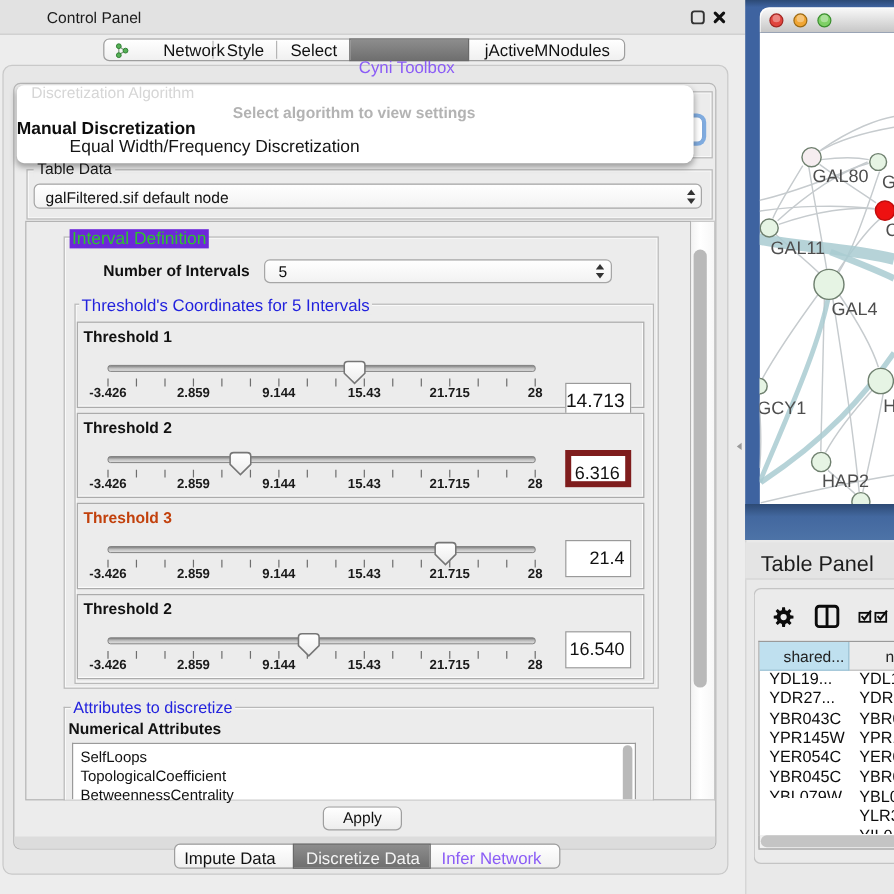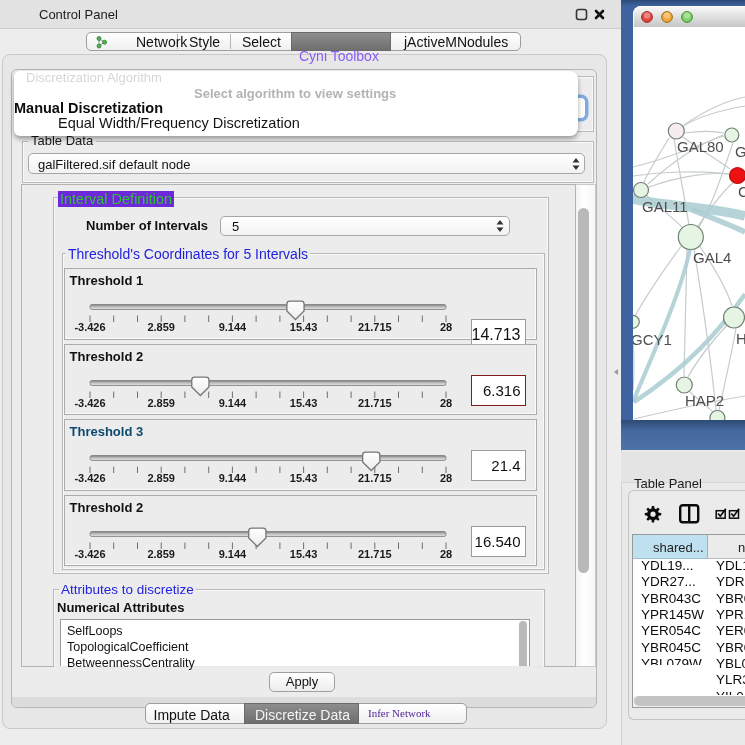--- a/index.html
+++ b/index.html
@@ -155,24 +155,24 @@
   <path d="M 127.7593203080252,40 L 127.7593203080252,36 Q 127.7593203080252,33.2 130.7593203080252,33.2 L 141.95932030802518,33.2 Q 144.95932030802518,33.2 144.95932030802518,36 L 144.95932030802518,43 L 136.3593203080252,51.5 L 127.7593203080252,43 Z" fill="url(#th2)" stroke="#767676" stroke-width="1.3"></path>
   <g font-family="Liberation Sans, sans-serif" font-size="11" font-weight="bold" fill="#1a1a1a" text-anchor="middle">
     <text x="26.0" y="62.5">-3.426</text>
     <text x="97.2" y="62.5">2.859</text>
     <text x="168.4" y="62.5">9.144</text>
     <text x="239.6" y="62.5">15.43</text>
     <text x="310.8" y="62.5">21.715</text>
     <text x="382.0" y="62.5">28</text>
   </g>
 </svg>
-<div class="abs" style="left:470.5px;top:374.5px;width:55px;height:31px;background:#fff;border:1px solid #7f1d1d;box-sizing:border-box;text-align:right;padding-right:4px;line-height:29px;font-size:15px;color:#111;">6.316</div>
+<div class="abs" style="left:470.5px;top:374.5px;width:55px;height:31px;background:#fff;border:5px solid #7f1d1d;box-sizing:border-box;text-align:right;padding-right:4px;line-height:29px;font-size:15px;color:#111;">6.316</div>
 
 <div class="abs" style="left:64px;top:419px;width:472.5px;height:71.5px;background:#ececec;border:1px solid #ababab;box-shadow:inset -1px -1px 0 rgba(255,255,255,0.8);box-sizing:border-box;"></div>
-<div class="abs" style="left:69.5px;top:424px;font-size:13px;font-weight:bold;color:#0c4a6e;">Threshold 3</div>
+<div class="abs" style="left:69.5px;top:424px;font-size:13px;font-weight:bold;color:#c2410c;">Threshold 3</div>
 <svg class="abs" style="left:64px;top:419px;" width="472.5" height="71.5" viewBox="0 0 472.5 71.5">
   <defs>
     <linearGradient id="gr3" x1="0" y1="0" x2="0" y2="1">
       <stop offset="0" stop-color="#7a7a7a"></stop>
         <stop offset="0.5" stop-color="#c2c2c2"></stop>
         <stop offset="1" stop-color="#e3e3e3"></stop>
     </linearGradient>
     <linearGradient id="th3" x1="0" y1="0" x2="0" y2="1">
       <stop offset="0" stop-color="#ffffff"></stop>
         <stop offset="1" stop-color="#ececec"></stop>
@@ -260,21 +260,21 @@
 <div class="abs" style="left:60px;top:619px;width:470px;height:47px;background:#ffffff;border:1px solid #9a9a9a;border-bottom:none;box-sizing:border-box;"></div>
 <div class="abs" style="left:67px;top:623px;font-size:12.5px;color:#111;line-height:16.2px;">SelfLoops<br>TopologicalCoefficient<br>BetweennessCentrality</div>
 <div class="abs" style="left:519px;top:621px;width:8px;height:45px;background:#b9b9b9;border-radius:4px 4px 0 0;"></div>
 
 <div class="abs" style="left:269px;top:672px;width:66px;height:20px;background:linear-gradient(#ffffff,#ededed);border:1px solid #9f9f9f;border-radius:5px;box-sizing:border-box;text-align:center;font-size:13px;color:#111;line-height:18px;">Apply</div>
 
 <div class="abs" style="left:145px;top:703px;width:322px;height:21px;background:linear-gradient(#ffffff,#f0f0f0);border:1px solid #9e9e9e;border-radius:5px;box-sizing:border-box;"></div>
 <div class="abs" style="left:244px;top:703px;width:115px;height:21px;background:linear-gradient(#8d8d8d,#6f6f6f);border:1px solid #6a6a6a;box-sizing:border-box;"></div>
 <div class="abs" style="left:153.5px;top:706.5px;font-size:14px;color:#111;">Impute Data</div>
 <div class="abs" style="left:255px;top:706.5px;font-size:14px;color:#f5f5f5;">Discretize Data</div>
-<div class="abs" style="left:368px;top:706.5px;font-size:11px;color:#4c1d95;font-family:Liberation Serif, serif;">Infer Network</div>
+<div class="abs" style="left:368px;top:706.5px;font-size:14px;color:#8b5cf6;">Infer Network</div>
 
 <div class="abs" style="left:14px;top:71px;width:564px;height:65px;background:#ffffff;border-radius:6px 8px 8px 6px;box-shadow:0 3px 5px rgba(0,0,0,0.35);"></div>
 <div class="abs" style="left:26px;top:70px;font-size:13px;color:#d6d6d6;">Discretization Algorithm</div>
 <div class="abs" style="left:194px;top:86px;font-size:13px;font-weight:bold;color:#b3b3b3;">Select algorithm to view settings</div>
 <div class="abs" style="left:14px;top:100px;font-size:14.5px;font-weight:bold;color:#0d0d0d;">Manual Discretization</div>
 <div class="abs" style="left:14px;top:115px;font-size:14.5px;color:#141414;padding-left:44px;">Equal Width/Frequency Discretization</div>
 
 <div class="abs" style="left:614px;top:369px;width:0;height:0;border-top:3px solid transparent;border-bottom:3px solid transparent;border-right:4px solid #9a9a9a;"></div>
 
 <div class="abs" style="left:621px;top:0;width:124px;height:450px;background:linear-gradient(#2c4a75,#3e63a0 6px,#3e63a0);"></div>
@@ -340,21 +340,21 @@
   <text x="642" y="211.5">GAL11</text>
   <text x="693" y="262.5">GAL4</text>
   <text x="631" y="345">GCY1</text>
   <text x="736" y="343.5">H</text>
   <text x="685" y="405.5">HAP2</text>
 </g>
 </svg>
 
 <div class="abs" style="left:621px;top:450px;width:124px;height:295px;background:#e9e9e9;border-left:1px solid #d2d2d2;"></div>
 <div class="abs" style="left:621px;top:452px;width:124px;height:30px;background:#e4e4e4;border-bottom:1px solid #d5d5d5;"></div>
-<div class="abs" style="left:634px;top:460px;font-size:13px;color:#1c1c1c;margin-top:16px;">Table Panel</div>
+<div class="abs" style="left:634px;top:460px;font-size:18px;color:#1c1c1c;">Table Panel</div>
 <div class="abs" style="left:628px;top:490px;width:117px;height:230px;background:#ebebeb;border:1px solid #c4c4c4;border-right:none;border-radius:6px 0 0 6px;box-sizing:border-box;"></div>
 
 <svg class="abs" style="left:641px;top:503px;" width="104" height="24" viewBox="0 0 104 24">
   <g fill="#0b0b0b">
     <path d="M20.22,10.04 L20.22,12.36 L17.72,12.66 A5.9,5.9 0 0 1 17.07,14.21 L18.63,16.19 L16.99,17.83 L15.01,16.27 A5.9,5.9 0 0 1 13.46,16.92 L13.16,19.42 L10.84,19.42 L10.54,16.92 A5.9,5.9 0 0 1 8.99,16.27 L7.01,17.83 L5.37,16.19 L6.93,14.21 A5.9,5.9 0 0 1 6.28,12.66 L3.78,12.36 L3.78,10.04 L6.28,9.74 A5.9,5.9 0 0 1 6.93,8.19 L5.37,6.21 L7.01,4.57 L8.99,6.13 A5.9,5.9 0 0 1 10.54,5.48 L10.84,2.98 L13.16,2.98 L13.46,5.48 A5.9,5.9 0 0 1 15.01,6.13 L16.99,4.57 L18.63,6.21 L17.07,8.19 A5.9,5.9 0 0 1 17.72,9.74 Z"></path>
     <circle cx="12" cy="11.2" r="2.6" fill="#ebebeb"></circle>
   </g>
   <rect x="39.2" y="2.2" width="18" height="17" rx="2.5" fill="none" stroke="#0b0b0b" stroke-width="2.4"></rect>
   <line x1="48.2" y1="2.2" x2="48.2" y2="19.2" stroke="#0b0b0b" stroke-width="2.4"></line>
   <g stroke="#0b0b0b" fill="none">

